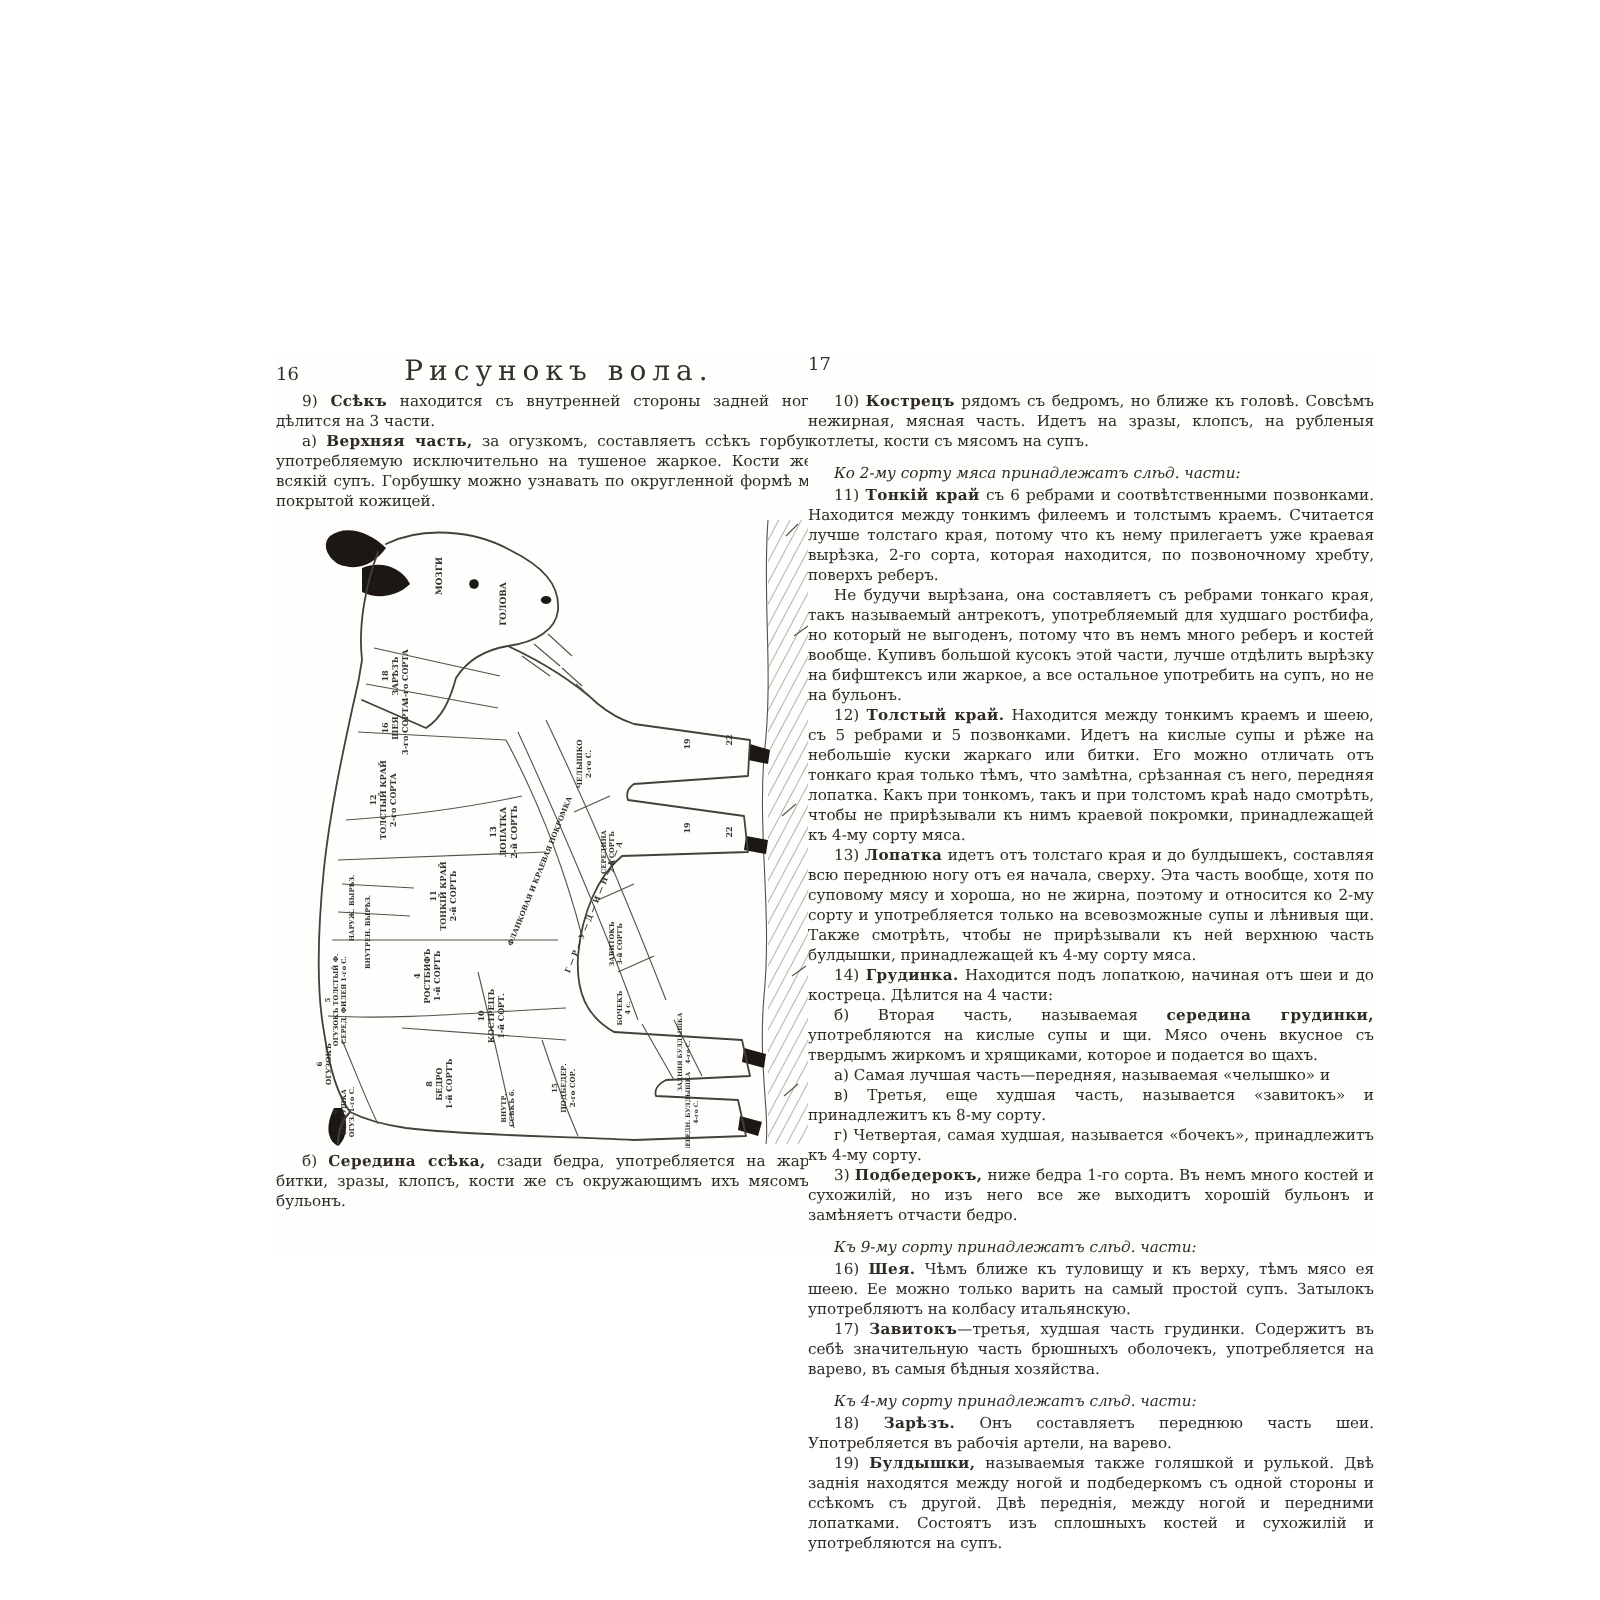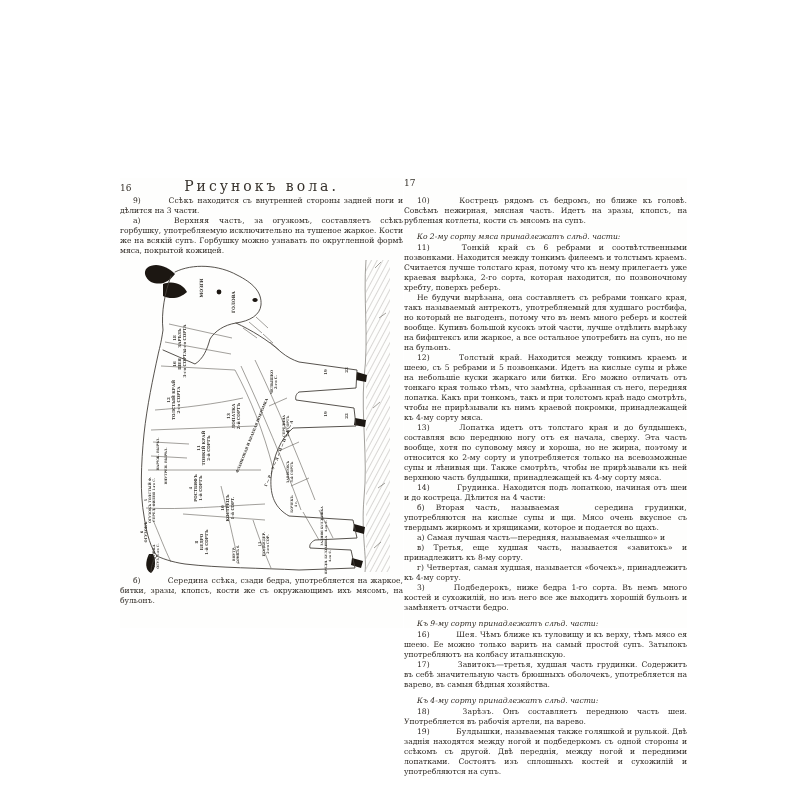--- a/index.html
+++ b/index.html
@@ -1,27 +1,27 @@
 <!DOCTYPE html>
 <html><head>
 <meta charset="utf-8">
 <style>
   html,body{margin:0;padding:0;background:#ffffff;width:800px;height:800px;overflow:hidden;}
   .canvas{position:relative;width:800px;height:800px;background:#ffffff;font-family:"DejaVu Serif","Liberation Serif",serif;color:#2b2520;}
   .page{position:absolute;top:178px;width:283px;height:450px;background:#fefefd;}
-  .page.left{left:120px;}
+  .page.left{left:138px;}
   .page.right{left:404px;}
   .pagehead{display:flex;align-items:baseline;font-size:9px;height:14px;margin-bottom:4px;color:#35302a;}
   .pagehead .pn{width:40px;}
   .pagehead .rtitle{flex:1;text-align:center;letter-spacing:3px;font-size:14px;}
   .pagehead.rp{}
   .textcol{font-size:7.6px;line-height:10px;text-align:justify;color:#2f2a24;}
   .para{text-indent:13px;margin:0;}
   .para.it{font-style:italic;margin-top:6px;margin-bottom:1px;}
-  .para b{font-weight:normal;letter-spacing:.2px;margin-left:24px;}
+  .para b{font-weight:bold;letter-spacing:.2px;}
   svg.diagram{display:block;margin:2px 0 2px 3px;}
   .dstroke{fill:none;stroke:#44403a;stroke-width:0.9;stroke-linejoin:round;stroke-linecap:round;}
   .dthin{fill:none;stroke:#55504a;stroke-width:0.55;stroke-linejoin:round;}
   .dfill{fill:#1c1712;stroke:none;}
 </style>
 </head>
 <body>
 
 <div class="canvas">
 

